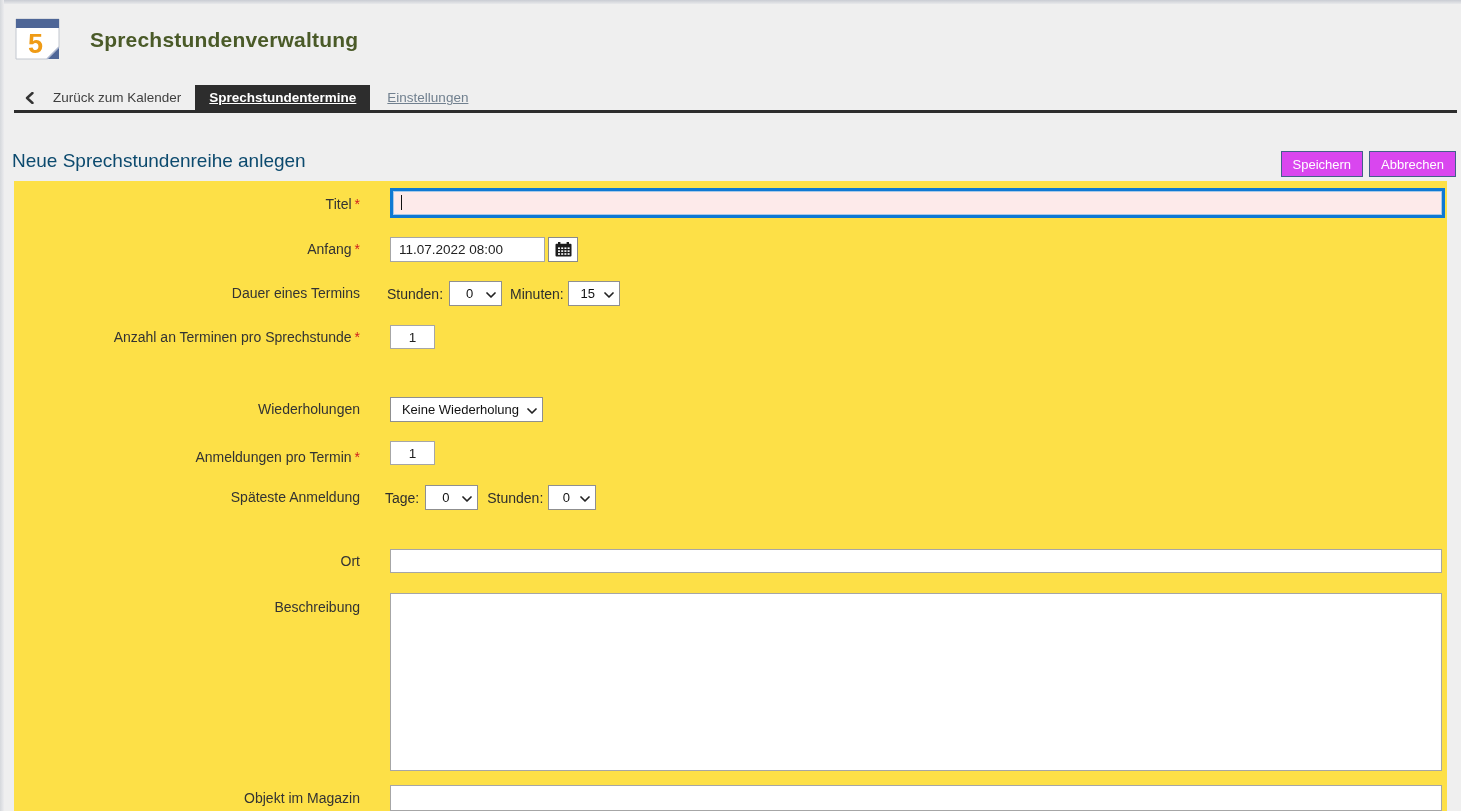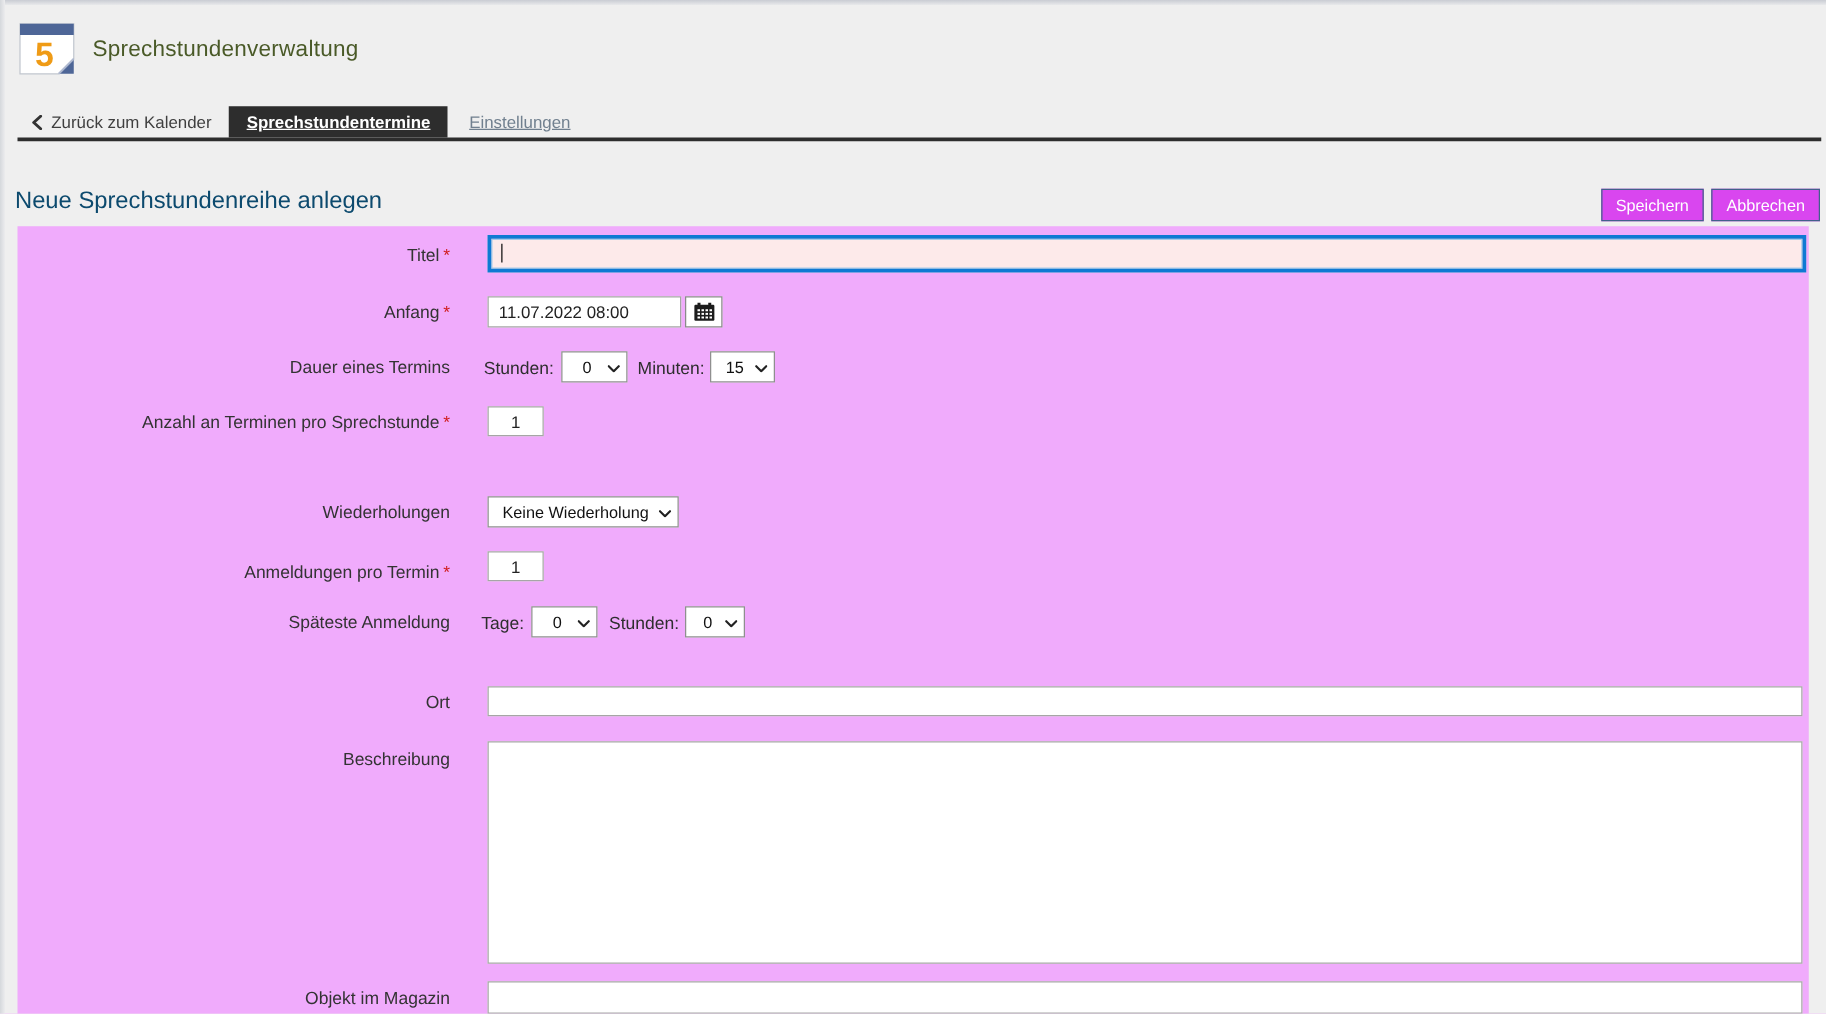--- a/index.html
+++ b/index.html
@@ -13,40 +13,40 @@
   }
   
   .window-top { position:absolute; top:0; left:0; right:0; height:4px;
     background: linear-gradient(#c9ccd3, #e8e9eb); }
   .window-left { position:absolute; top:0; left:0; width:4px; bottom:0;
     background: linear-gradient(to right,#d5d8dc,#ececee); }
 
   
   .app-header { position:absolute; left:15px; top:18px; display:flex; align-items:center; }
   .app-icon { width:45px; height:43px; flex:0 0 auto; }
-  .app-title { margin-left:14px; font-size:18px; font-weight:400; color:#4a5a28; letter-spacing:.2px; }
+  .app-title { margin-left:30px; font-size:21px; font-weight:700; color:#4a5a28; letter-spacing:.2px; }
 
   
   .tabbar { position:absolute; left:14px; right:4px; top:85px; height:28px;
     display:flex; align-items:stretch; border-bottom:3px solid #2d2d2d; }
-  .back-link { display:flex; align-items:center; gap:7px; padding:0 14px 0 11px;
+  .back-link { display:flex; align-items:center; gap:19px; padding:0 14px 0 11px;
     font-size:13.5px; color:#3f3f3f; cursor:pointer; }
   .back-link svg { display:block; }
   .tab { display:flex; align-items:center; padding:0 14px; font-size:13.5px; cursor:pointer;text-decoration:underline; }
   .tab.active { background:#2d2d2d; color:#fff; font-weight:700; }
   .tab.inactive { color:#71808f; padding:0 17px; }
 
   
   .section-heading { position:absolute; left:12px; top:150px; font-size:19px; font-weight:400; color:#0c4a6e; }
   .action-buttons { position:absolute; right:5px; top:151px; display:flex; gap:6px; }
   .btn { height:26px; padding:0 11px; background:#d946ef; color:#fff; border:1px solid #42608a;
     font-size:13px; font-family:"Liberation Sans",sans-serif; cursor:pointer; }
 
   
-  .panel { position:absolute; left:14px; top:181px; width:1433px; height:630px; background:#f0abfc; }
+  .panel { position:absolute; left:14px; top:181px; width:1433px; height:630px; background:#fde047; }
 
   .row { position:absolute; left:0; }
   .flabel { position:absolute; width:346px; text-align:right; font-size:14px; color:#333; }
   .req { color:#cf1d1d; margin-left:3px; }
   .ctrl { position:absolute; left:376px; }
 
   input[type="text"], textarea {
     font-family:"Liberation Sans",sans-serif; font-size:13.5px; color:#222;
     border:1px solid #a6a6a6; background:#fff; outline:none;
   }

